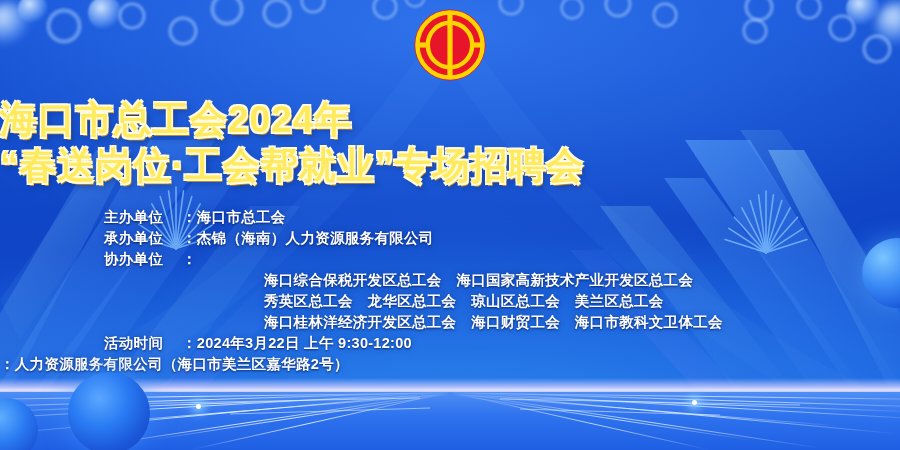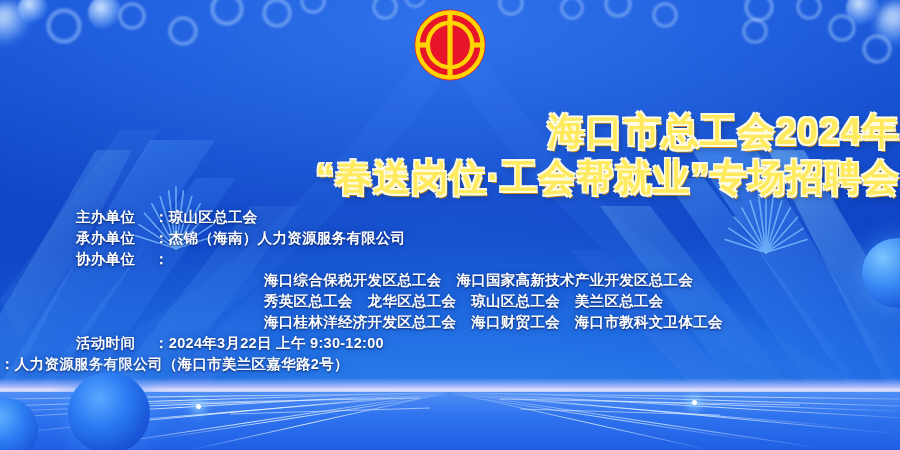--- a/index.html
+++ b/index.html
@@ -24,40 +24,40 @@
   
   .ribbons{ position:absolute; inset:0; overflow:hidden; pointer-events:none; }
 
   
   .firework{ position:absolute; pointer-events:none; opacity:.82; }
 
   
   .emblem{ position:absolute; left:413px; top:8px; width:74px; height:74px; }
 
   
-  .headline{ position:absolute; left:0; right:0; top:112px; text-align:right; }
+  .headline{ position:absolute; left:0; right:0; top:100px; text-align:left; }
   .hl{
     font-weight:bold; letter-spacing:1px; color:#ffe95c; line-height:1.06;
     font-family:"Liberation Sans","DejaVu Sans",sans-serif;
     -webkit-text-stroke:0px;
     text-shadow:
       -1.6px -1.6px 0 #fffbe0, 1.6px -1.6px 0 #fffbe0,
       -1.6px 1.6px 0 #fffbe0, 1.6px 1.6px 0 #fffbe0,
       0 0 2px #fff7c8,
       2px 3px 0 #c98b10, 3px 4px 6px rgba(10,32,96,.55);
   }
   .hl1{ font-size:37px; }
   .hl2{ font-size:37px; margin-top:7px; }
 
   
   .info{ position:absolute; left:0; top:207px; width:900px; }
   .row{ display:flex; font-size:14.5px; font-weight:bold; color:#ffffff;
         line-height:21px; letter-spacing:.3px;
         text-shadow:0 1px 2px rgba(5,26,82,.75), 0 0 6px rgba(10,40,120,.4); }
-  .row .lbl{ width:78px; margin-left:76px; text-align:justify; white-space:nowrap; }
+  .row .lbl{ width:78px; margin-left:104px; text-align:justify; white-space:nowrap; }
   .row .val{ white-space:nowrap; }
   .row.indent{ margin-left:264px; }
   .row.indent .val{ }
 
   
   .horizon{ position:absolute; left:0; right:0; top:378px; height:22px;
             background:linear-gradient(180deg, rgba(170,185,255,0) 0%, rgba(206,205,255,.78) 40%,
                        rgba(236,232,255,.95) 55%, rgba(184,200,255,.55) 78%, rgba(120,165,255,0) 100%);
             filter:blur(.6px); }
   .floor{ position:absolute; left:0; right:0; top:392px; height:58px; overflow:hidden;
@@ -191,21 +191,21 @@
 
   <div class="headline">
     <div class="hl hl1">海口市总工会2024年</div>
     <div class="hl hl2">“春送岗位·工会帮就业”专场招聘会</div>
   </div>
 
   <div class="info">
     <div class="row">
       <span class="lbl">主办单位</span>
       <span>：</span>
-      <span class="val">琼山区总工会</span>
+      <span class="val">海口市总工会</span>
     </div>
     <div class="row">
       <span class="lbl">承办单位</span>
       <span>：</span>
       <span class="val">杰锦（海南）人力资源服务有限公司</span>
     </div>
     <div class="row">
       <span class="lbl">协办单位</span>
       <span>：</span>
     </div>

